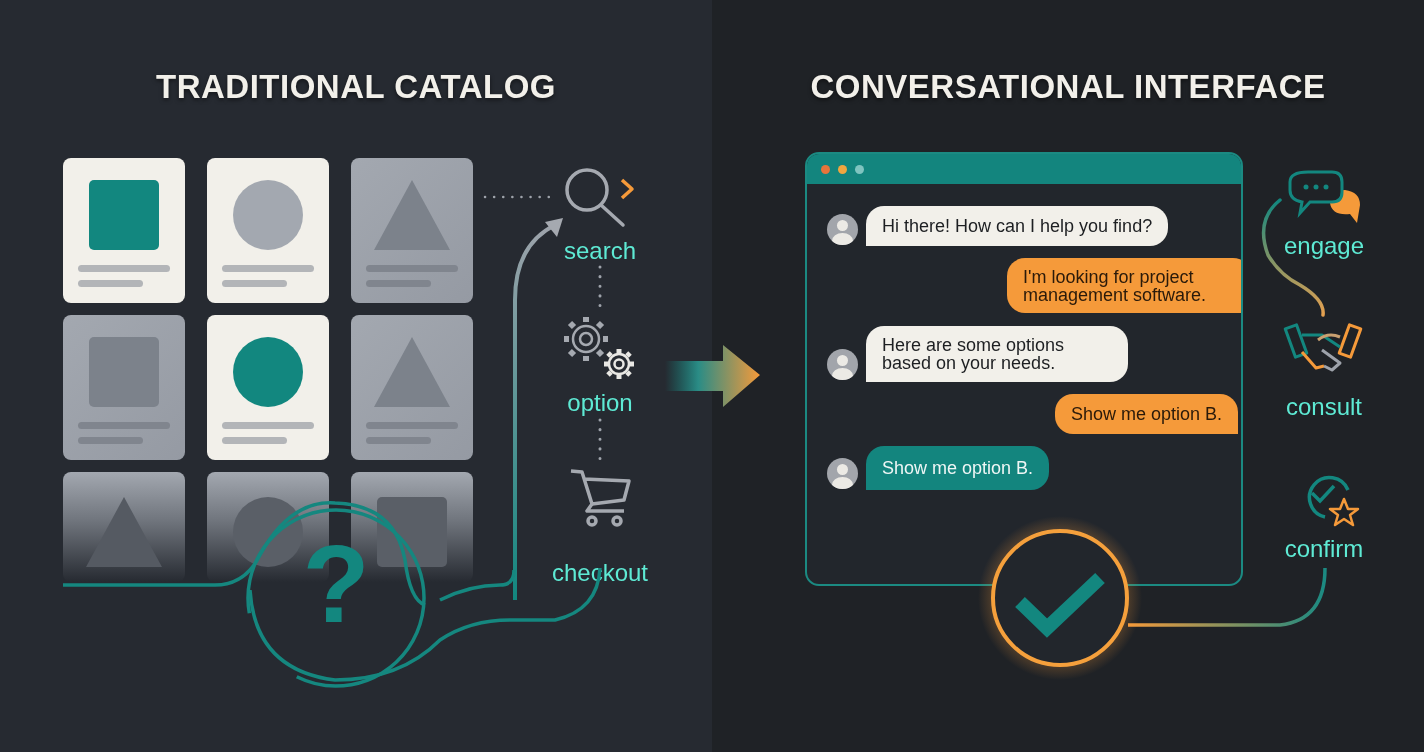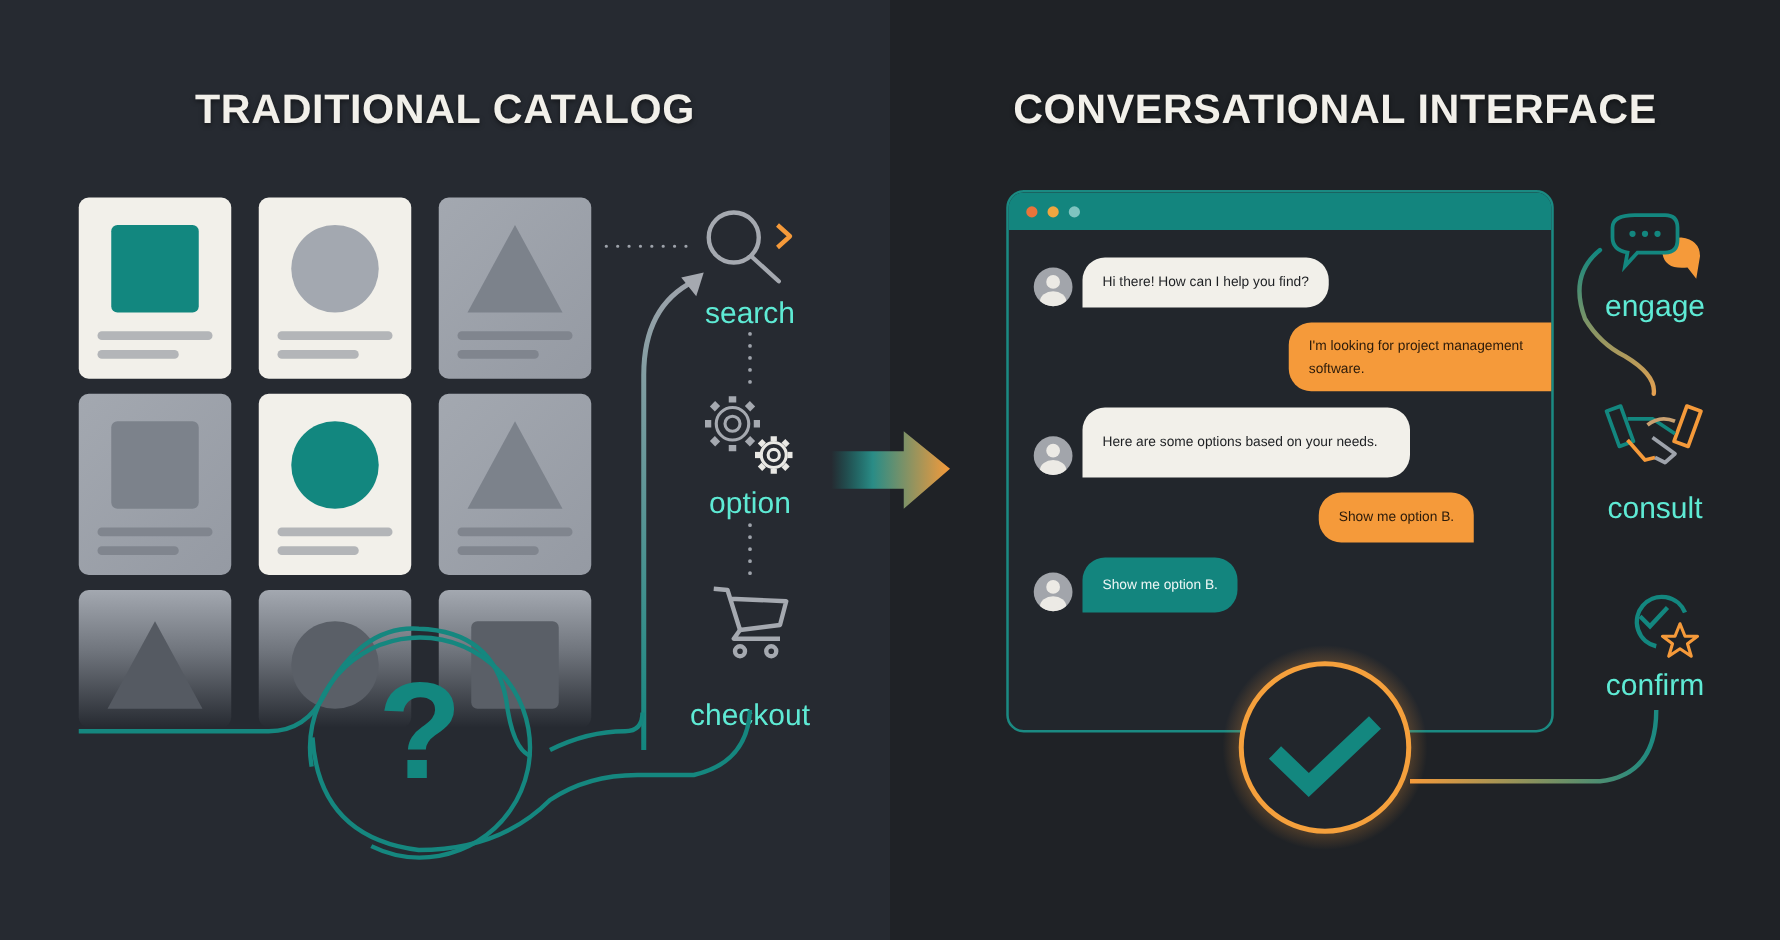--- a/index.html
+++ b/index.html
@@ -22,21 +22,21 @@
   .ci { left: 26px; top: 22px; width: 70px; height: 70px; border-radius: 50%; }
   .tri { left: 23px; top: 22px; width: 0; height: 0; border-left: 38px solid transparent; border-right: 38px solid transparent; border-bottom: 70px solid #7c828b; }
   .teal { background: #12877f; }
   .gfill { background: #a3a8b0; }
   .dfill { background: #7c828b; }
 
   .step-label { position: absolute; color: #5eead4; font-size: 24px; text-align: center; width: 120px; }
   .chat { position: absolute; left: 805px; top: 152px; width: 438px; height: 434px; border: 2px solid #1b8a82; border-radius: 14px; background: #22262c; overflow: hidden; }
   .chat-head { height: 30px; background: #13857e; position: relative; }
   .dot { position: absolute; top: 11px; width: 9px; height: 9px; border-radius: 50%; }
-  .bubble { position: absolute; font-size: 11px; line-height: 18px; padding: 0 16px; display: flex; align-items: center; border-radius: 18px; }
+  .bubble { position: absolute; font-size: 18px; line-height: 18px; padding: 0 16px; display: flex; align-items: center; border-radius: 18px; }
   .bubble.bot { background: #f2f0ea; color: #1d1f22; border-bottom-left-radius: 0; }
   .bubble.user { background: #f59a3a; color: #2a1a0a; border-bottom-right-radius: 0; }
   .bubble.botteal { background: #13857e; color: #eef6f5; border-bottom-left-radius: 0; }
   .avatar { position: absolute; width: 31px; height: 31px; border-radius: 50%; background: #a2a5ab; overflow: hidden; }
   .avatar .head { position: absolute; left: 10px; top: 6px; width: 11px; height: 11px; border-radius: 50%; background: #eceae5; }
   .avatar .body { position: absolute; left: 5px; top: 19px; width: 21px; height: 16px; border-radius: 50% 50% 0 0; background: #eceae5; }
   svg.overlay { position: absolute; left: 0; top: 0; pointer-events: none; }
 </style>
 </head>
 <body>
@@ -96,21 +96,21 @@
     <span class="dot" style="left:14px;background:#e8743b;"></span>
     <span class="dot" style="left:31px;background:#f0a640;"></span>
     <span class="dot" style="left:48px;background:#7fc4c0;"></span>
   </div>
   <div class="avatar" style="left:20px;top:60px;">
       <div class="head"></div>
       <div class="body"></div>
     </div>
   <div class="bubble bot" style="left:59px;top:52px;height:40px;">Hi there! How can I help you find?</div>
 
-  <div class="bubble user" style="left:200px;top:104px;width:244px;height:55px;margin-left:24px;">I'm looking for project management software.</div>
+  <div class="bubble user" style="left:200px;top:104px;width:244px;height:55px;">I'm looking for project management software.</div>
 
   <div class="avatar" style="left:20px;top:195px;">
       <div class="head"></div>
       <div class="body"></div>
     </div>
   <div class="bubble bot" style="left:59px;top:172px;width:262px;height:56px;">Here are some options based on your needs.</div>
 
   <div class="bubble user" style="left:248px;top:240px;height:40px;">Show me option B.</div>
 
   <div class="avatar" style="left:20px;top:304px;">

